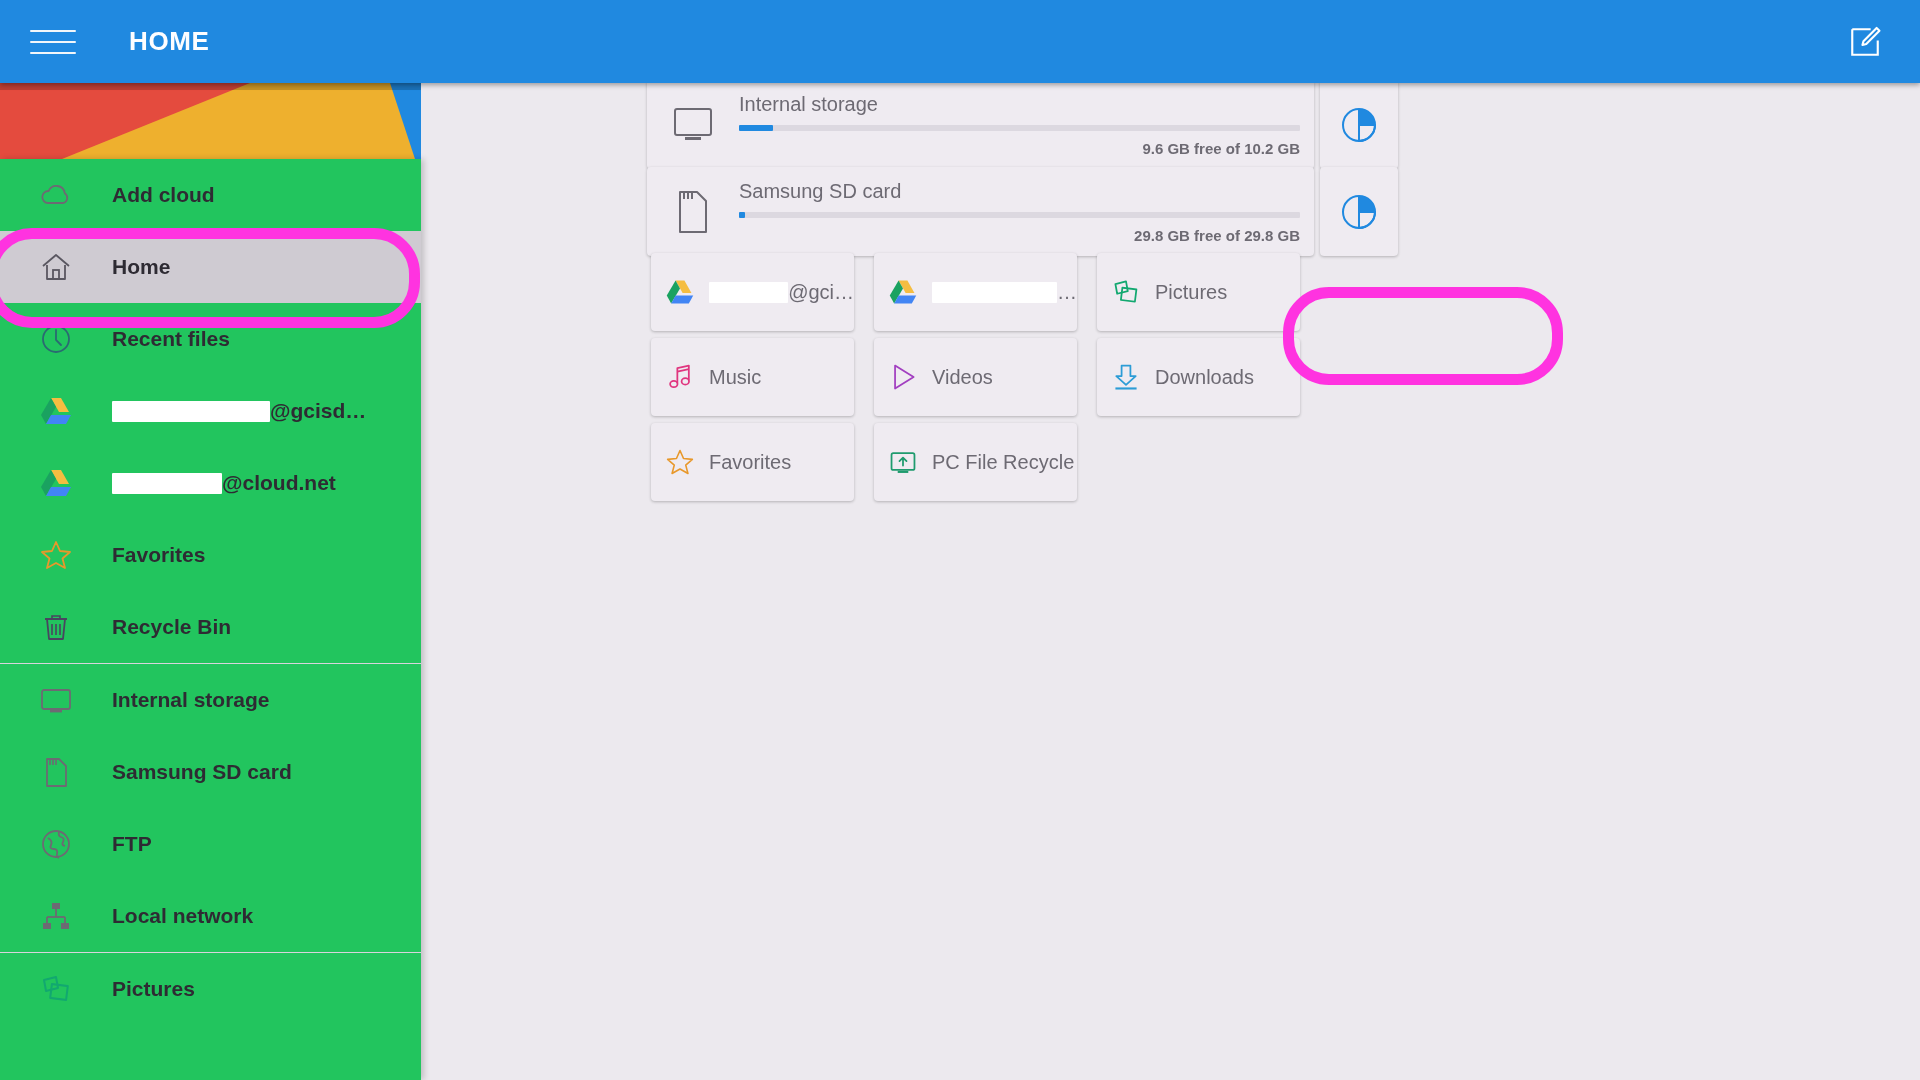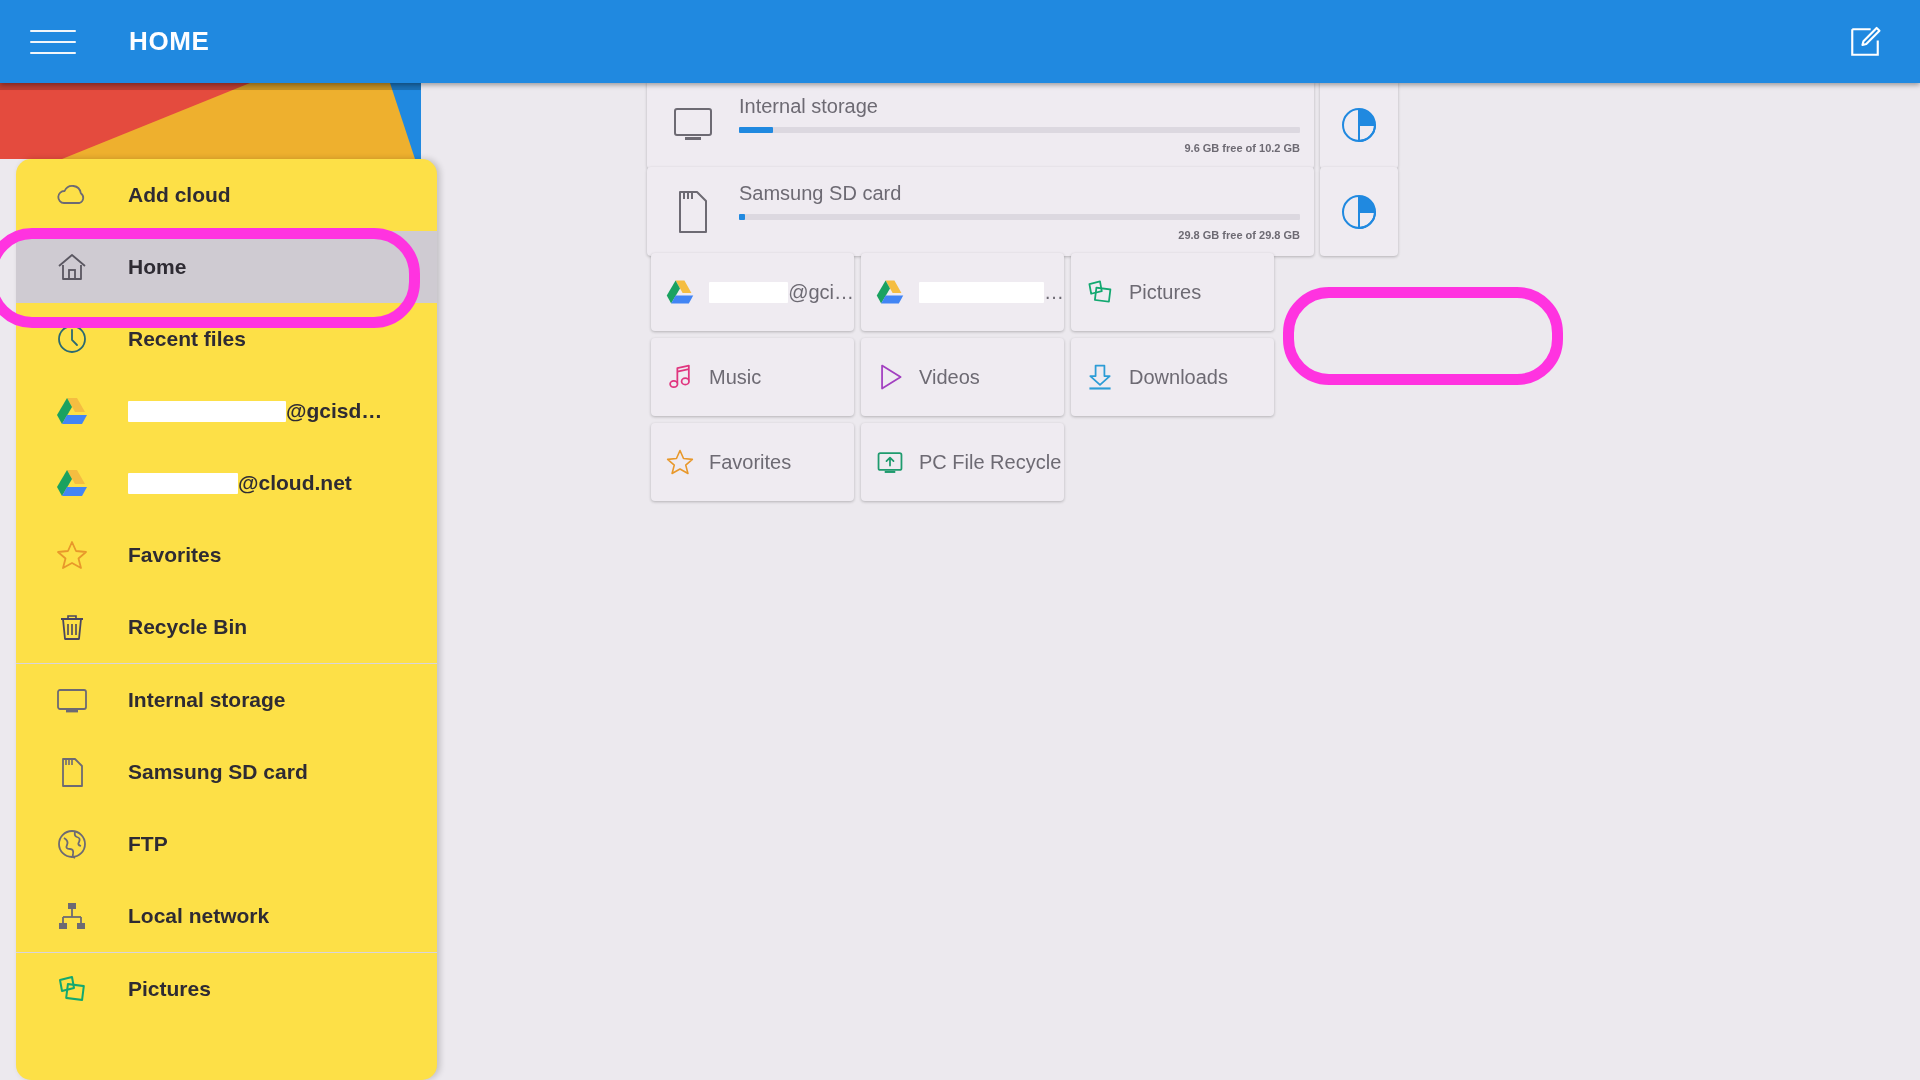--- a/index.html
+++ b/index.html
@@ -46,25 +46,24 @@
     background:#2089e0;
     clip-path:polygon(390px 0, 421px 0, 421px 100%, 415px 100%);
   }
   .banner .shade{
     position:absolute;left:0;top:0;width:421px;height:7px;
     background:rgba(0,0,0,.18);
   }
 
   
   .drawer{
-    position:absolute;left:16px;top:159px;width:421px;height:921px;
-    background:#fde047;z-index:30;
+    position:absolute;left:0;top:159px;width:421px;height:921px;
+    background:#22c55e;z-index:30;
     box-shadow:3px 0 6px rgba(0,0,0,.18);
     overflow:hidden;
-    border-radius:15px;
   }
   .divider{height:1px;background:#d8d4dc;margin:0;}
   .nav-item{
     height:72px;display:flex;align-items:center;cursor:pointer;position:relative;
   }
   .nav-item.selected{background:#cfcbd2;}
   .nav-ico{
     width:112px;min-width:112px;display:flex;align-items:center;justify-content:center;
   }
   .nav-label{
@@ -92,28 +91,28 @@
     width:667px;height:89px;display:flex;align-items:center;position:relative;
   }
   .storage-card .sico{
     width:92px;min-width:92px;display:flex;align-items:center;justify-content:center;
   }
   .storage-body{flex:1;padding-right:14px;}
   .storage-name{font-size:20px;color:#6d6a73;margin-bottom:9px;}
   .bar-track{height:6px;background:#dcd8e0;border-radius:1px;position:relative;}
   .bar-fill{position:absolute;left:0;top:0;height:6px;background:#2089e0;border-radius:1px;}
   .storage-free{
-    font-size:11px;color:#6d6a73;text-align:right;margin-top:9px;font-weight:bold;
+    font-size:15px;color:#6d6a73;text-align:right;margin-top:9px;font-weight:bold;
   }
   .pie-card{
     width:78px;height:89px;display:flex;align-items:center;justify-content:center;
   }
 
   .tiles{position:absolute;left:230px;top:170px;width:660px;}
-  .tile-row{display:flex;gap:7px;margin-bottom:7px;}
+  .tile-row{display:flex;gap:20px;margin-bottom:7px;}
   .tile{
     width:203px;height:78px;display:flex;align-items:center;cursor:pointer;
   }
   .tile .tico{
     width:58px;min-width:58px;display:flex;align-items:center;justify-content:center;
   }
   .tile-label{
     font-size:20px;color:#6d6a73;white-space:nowrap;overflow:hidden;
     display:flex;align-items:center;
   }

